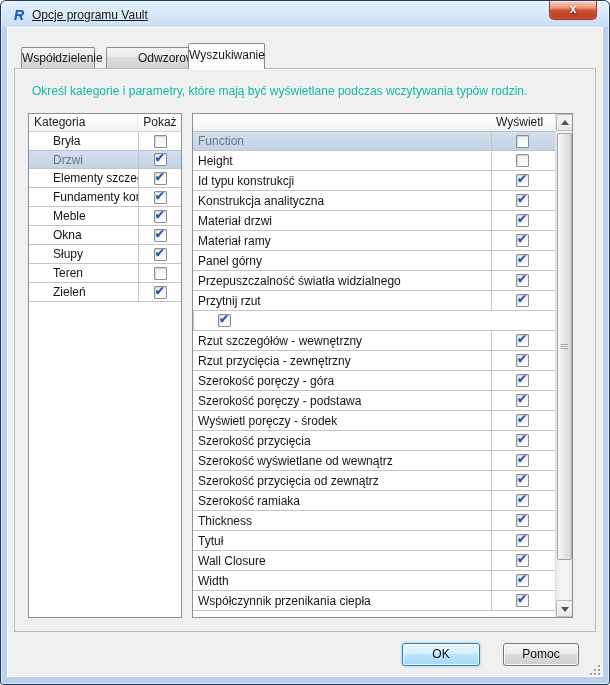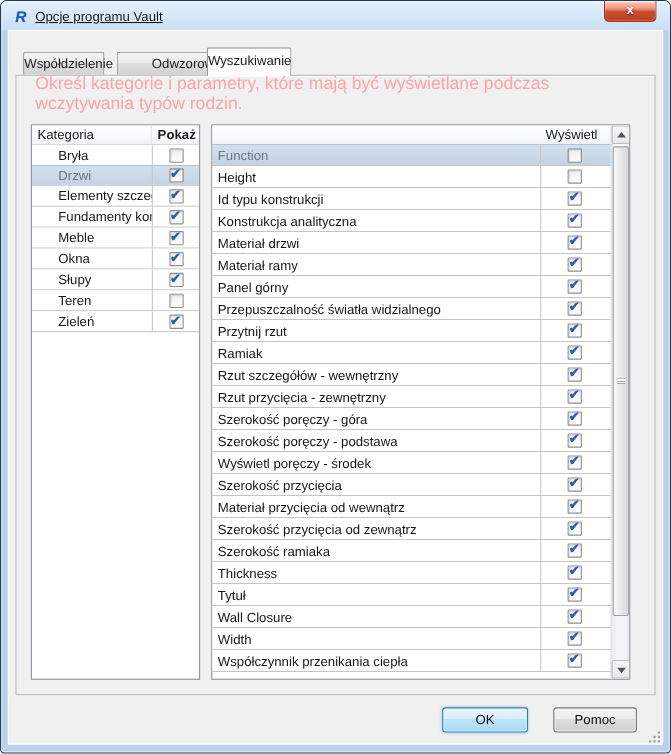--- a/index.html
+++ b/index.html
@@ -64,22 +64,22 @@
     line-height:22px;
   }
   .tabpane {
     position:absolute; left:14px; top:68px; width:582px; height:564px;
     border:1px solid #b8bcc1;
     background:#f0f0f0;
     box-shadow:inset 0 1px 0 #fafafa;
     z-index:1;
   }
   .desc {
-    position:absolute; left:32px; top:68px; width:560px;
-    font-size:16px; color:#fca5a5; z-index:3;
+    position:absolute; left:32px; top:84px; width:560px;
+    font-size:12px; color:#14b8a6; z-index:3;
   }
 
   
   .grid {
     position:absolute; top:113px; height:505px;
     border:1px solid #8b8e95; background:#fff; overflow:hidden; z-index:3;
   }
   .grid.left  { left:28px;  width:154px; }
   .grid.right { left:192px; width:381px; }
   .ghead {
@@ -196,21 +196,21 @@
   <div class="tab" style="left:21px; width:74px;">Współdzielenie</div>
   <div class="tab" style="left:106px; width:84px;padding-left:31px;">Odwzorowanie</div>
   <div class="tab active" style="left:188px; width:77px;">Wyszukiwanie</div>
   <div class="tabpane"></div>
 
   <div class="desc">Określ kategorie i parametry, które mają być wyświetlane podczas wczytywania typów rodzin.</div>
 
   <div class="grid left">
     <div class="ghead">
       <div class="hcell" style="width:110px;">Kategoria</div>
-      <div class="hcell" style="width:43px;font-weight:bold;">Pokaż</div>
+      <div class="hcell" style="width:43px;">Pokaż</div>
     </div>
     <div>
 
         <div class="row">
           <div class="lbl">Bryła</div>
           <div class="chk">
             <span class="checkbox"></span>
           </div>
         </div>
 
@@ -336,21 +336,20 @@
         </div>
 
         <div class="row">
           <div class="lbl">Przytnij rzut</div>
           <div class="chk">
             <span class="checkbox checked"></span>
           </div>
         </div>
 
         <div class="row">
-          <div class="lbl">Ramiak</div>
           <div class="chk">
             <span class="checkbox checked"></span>
           </div>
         </div>
 
         <div class="row">
           <div class="lbl">Rzut szczegółów - wewnętrzny</div>
           <div class="chk">
             <span class="checkbox checked"></span>
           </div>
@@ -385,21 +384,21 @@
         </div>
 
         <div class="row">
           <div class="lbl">Szerokość przycięcia</div>
           <div class="chk">
             <span class="checkbox checked"></span>
           </div>
         </div>
 
         <div class="row">
-          <div class="lbl">Materiał przycięcia od wewnątrz</div>
+          <div class="lbl">Szerokość wyświetlane od wewnątrz</div>
           <div class="chk">
             <span class="checkbox checked"></span>
           </div>
         </div>
 
         <div class="row">
           <div class="lbl">Szerokość przycięcia od zewnątrz</div>
           <div class="chk">
             <span class="checkbox checked"></span>
           </div>

